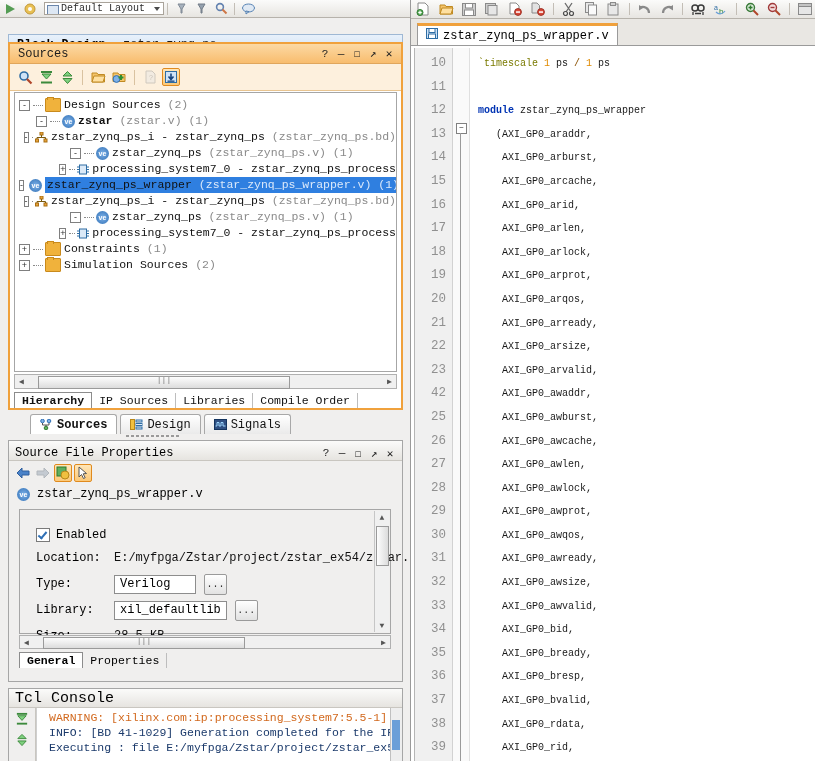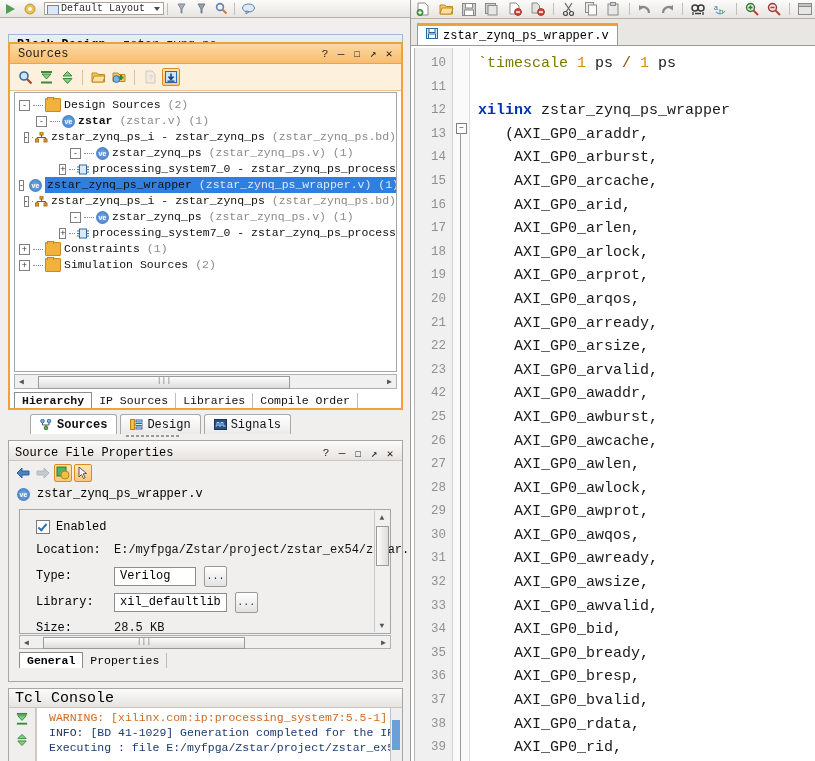--- a/index.html
+++ b/index.html
@@ -108,21 +108,21 @@
   .sfp{position:absolute;left:8px;top:440px;width:395px;height:242px;
      border:1px solid #a6a6a6;background:#f0efee;box-sizing:border-box;}
   .sfp-title{height:19px;background:linear-gradient(#fbfbfa,#e6e4e0);display:flex;
      align-items:flex-end;padding:0 4px 0 6px;border-bottom:1px solid #c9c6c0;}
   .sfp-title .ttl{flex:1;font-size:12px;}
   .sfp-toolbar{height:24px;display:flex;align-items:center;padding-left:5px;gap:2px;
      background:#f0efee;}
   .sfp-file{height:18px;display:flex;align-items:center;padding-left:8px;gap:4px;font-size:12px;}
   .sfp-body{position:absolute;left:10px;top:68px;width:372px;height:125px;
      background:#f0efee;border:1px solid #a6a6a6;box-sizing:border-box;}
-  .chk-row{display:flex;align-items:flex-end;gap:6px;margin:10px 0 6px 16px;font-size:12px;}
+  .chk-row{display:flex;align-items:flex-end;gap:6px;margin:18px 0 6px 16px;font-size:12px;}
   .chkbox{width:12px;height:12px;border:1px solid #7a7a7a;background:#fff;position:relative;}
   .chkbox:after{content:"";position:absolute;left:3px;top:1px;width:3px;height:7px;
      border:solid #2f6fb5;border-width:0 2px 2px 0;transform:rotate(40deg);}
   .prow{display:flex;align-items:center;margin:0 0 6px 16px;font-size:12px;height:20px;}
   .plab{width:78px;flex:0 0 auto;}
   .pval{color:#111;}
   .pinput{height:19px;min-width:82px;background:#fff;border:1px solid #8d8d8d;
      display:flex;align-items:center;padding:0 5px;box-sizing:border-box;font-size:12px;}
   .pdots{width:21px;height:19px;margin-left:8px;border:1px solid #9a9a9a;border-radius:2px;
      background:linear-gradient(#ffffff,#e2e2e2);display:flex;align-items:center;
@@ -170,21 +170,21 @@
      border-left:1px solid #b5b5b5;display:flex;overflow:hidden;}
   .gutter{width:38px;background:#f0f0f0;border-right:1px solid #d2d2d2;
      text-align:right;padding-top:4px;box-sizing:border-box;}
   .gutter div{height:23.6px;line-height:23.6px;padding-right:6px;color:#909090;font-size:12.5px;}
   .foldcol{width:16px;background:#fafafa;border-right:1px solid #e0e0e0;padding-top:4px;position:relative;}
   .foldbox{position:absolute;left:3px;top:75px;width:9px;height:9px;border:1px solid #808080;
      background:#fff;font-size:8px;line-height:7px;text-align:center;color:#333;
      font-family:"Liberation Sans",sans-serif;}
   .foldline{position:absolute;left:7px;top:85px;width:1px;bottom:0;background:#9a9a9a;}
   .code{flex:1;padding-top:4px;padding-left:8px;}
-  .code div{height:23.6px;line-height:23.6px;font-size:15px;white-space:pre;color:#1a1a1a;
+  .code div{height:23.6px;line-height:23.6px;font-size:10px;white-space:pre;color:#1a1a1a;
      font-family:"Liberation Mono",monospace;}
   .kw{color:#0033b3;font-weight:bold;}
   .num{color:#e08a00;}
   .tick{color:#7a7a00;}
   .op{color:#8a4f00;}
 </style>
 </head>
 <body>
 
 <div class="app">
@@ -755,21 +755,21 @@
           <div>39</div>
           <div>40</div>
         </div>
       <div class="foldcol">
         <div class="foldbox">−</div>
         <div class="foldline"></div>
       </div>
       <div class="code" id="code">
           <div><span class="tick">`timescale</span> <span class="num">1</span> ps <span class="op">/</span> <span class="num">1</span> ps</div>
           <div>&nbsp;</div>
-          <div><span class="kw">xilinx</span> zstar_zynq_ps_wrapper</div>
+          <div><span class="kw">module</span> zstar_zynq_ps_wrapper</div>
           <div>   (AXI_GP0_araddr,</div>
           <div>    AXI_GP0_arburst,</div>
           <div>    AXI_GP0_arcache,</div>
           <div>    AXI_GP0_arid,</div>
           <div>    AXI_GP0_arlen,</div>
           <div>    AXI_GP0_arlock,</div>
           <div>    AXI_GP0_arprot,</div>
           <div>    AXI_GP0_arqos,</div>
           <div>    AXI_GP0_arready,</div>
           <div>    AXI_GP0_arsize,</div>

